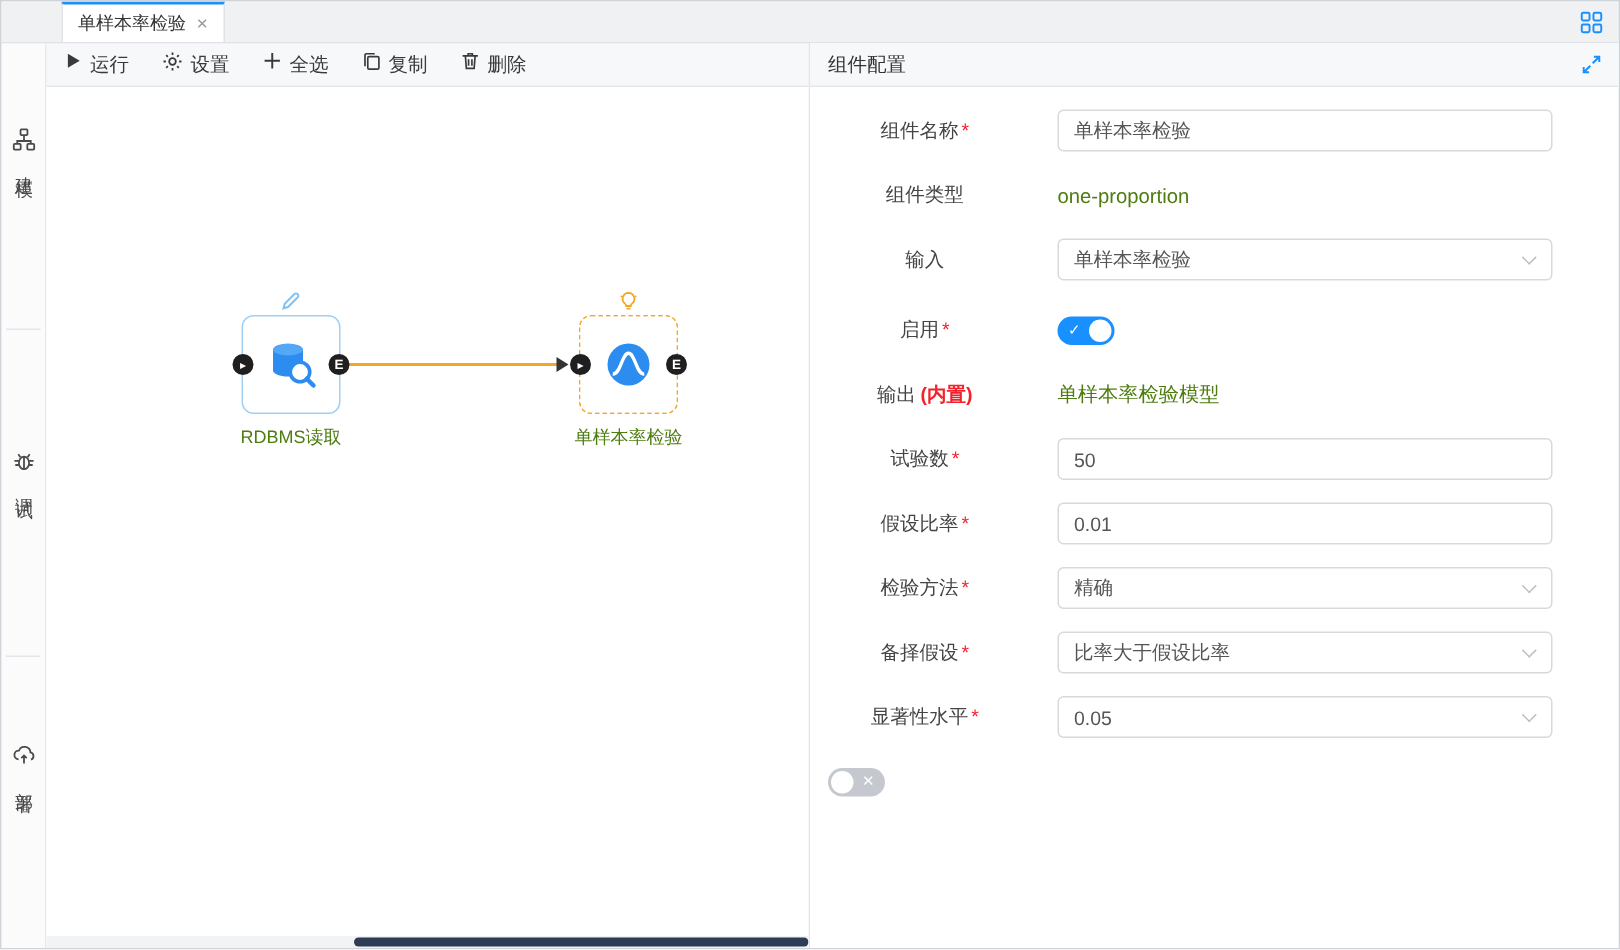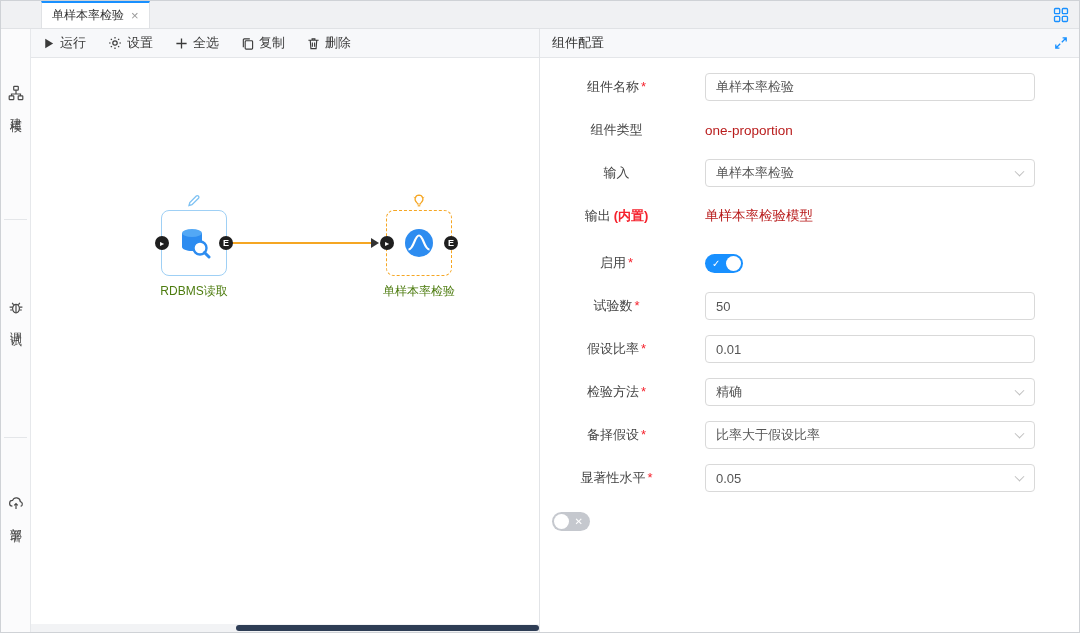--- a/index.html
+++ b/index.html
@@ -19,21 +19,21 @@
   .sidebar { position:relative; width:30px; background:#fbfbfc; border-right:1px solid #e6e8eb; flex:none; }
   .side-item { position:absolute; left:0; width:100%; display:flex; flex-direction:column; align-items:center; gap:7px; cursor:pointer; }
   .side-item.s1 { top:56px; } .side-item.s2 { top:270px; } .side-item.s3 { top:466px; }
   .v-label { writing-mode:vertical-lr; text-orientation:upright; font-size:12px; color:#4a4a4a; letter-spacing:3px; }
   .side-divider { position:absolute; left:3px; right:3px; height:1px; background:#e4e6e9; }
   .side-divider.d1 { top:190px; } .side-divider.d2 { top:408px; }
 
   
   .canvas-wrap { width:509px; flex:none; display:flex; flex-direction:column; border-right:1px solid #e2e4e7; }
   .toolbar { height:29px; background:#f7f8fa; border-bottom:1px solid #e4e6e9; display:flex; align-items:center; padding:0 11px; gap:22px; flex:none; }
-  .tool-item { display:flex; align-items:center; gap:5px; font-size:13px; color:#3a3a3a; cursor:pointer; }
+  .tool-item { display:flex; align-items:flex-start; gap:5px; font-size:13px; color:#3a3a3a; cursor:pointer; }
   .tool-item svg { display:block; }
 
   .canvas { position:relative; flex:1; background:#fff; overflow:hidden; }
 
   .node { position:absolute; width:66px; height:66px; background:#fff; border-radius:8px; cursor:pointer; }
   .node.n1 { left:130px; top:152px; border:1px solid #9fd0f5; }
   .node.n2 { left:355px; top:152px; border:1px dashed #f5a623; }
   .node-icon { position:absolute; inset:0; display:flex; align-items:center; justify-content:center; }
   .float-icon { position:absolute; top:-18px; left:50%; transform:translateX(-50%); }
   .port { position:absolute; top:25px; width:14px; height:14px; background:#1f1f1f; border-radius:50%; color:#fff; display:flex; align-items:center; justify-content:center; cursor:crosshair; }
@@ -55,21 +55,21 @@
   .form { padding:15px 45px 10px 0; }
   .frow { display:flex; align-items:center; margin-bottom:15px; }
   .frow.gap-top { margin-top:19px; }
   .flab { width:153px; flex:none; text-align:center; font-size:13px; color:#444; }
   .req { color:#f5222d; margin-left:2px; }
   .out-tag { color:#f5222d; font-weight:bold; margin-left:3px; }
   .fctl { margin-left:12px; width:330px; min-height:28px; display:flex; align-items:center; }
   input.txt { width:100%; height:28px; border:1px solid #d9d9d9; border-radius:4px; padding:0 10px; font-size:13px; color:#555; font-family:inherit; outline:none; }
   .select { position:relative; width:100%; height:28px; border:1px solid #d9d9d9; border-radius:4px; display:flex; align-items:center; padding:0 26px 0 10px; font-size:13px; color:#555; cursor:pointer; background:#fff; }
   .chev { position:absolute; right:11px; top:50%; width:7px; height:7px; border-right:1.5px solid #bfbfbf; border-bottom:1.5px solid #bfbfbf; transform:translateY(-70%) rotate(45deg); }
-  .static { font-size:13.5px; color:#b91c1c; }
+  .static { font-size:13.5px; color:#4d7c0f; }
 
   .toggle { position:relative; width:38px; height:19px; border-radius:10px; cursor:pointer; }
   .toggle.on { background:#1890ff; }
   .toggle.off { background:#c5c8ce; }
   .knob { position:absolute; top:2px; width:15px; height:15px; background:#fff; border-radius:50%; }
   .toggle.on .knob { right:2px; }
   .toggle.off .knob { left:2px; }
   .tg-glyph { position:absolute; top:0; color:#fff; font-size:10px; line-height:19px; }
   .toggle.on .tg-glyph { left:7px; }
   .toggle.off .tg-glyph { right:7px; }
@@ -236,38 +236,38 @@
         <div class="frow">
           <div class="flab"><span>输入</span></div>
           <div class="fctl">
             <div class="select">
               <span>单样本率检验</span>
               <span class="chev"></span>
             </div>
           </div>
         </div>
 
-        <div class="frow">
-          <div class="flab"><span>输出</span><span class="out-tag">(内置)</span></div>
-          <div class="fctl">
-              <span class="static">单样本率检验模型</span>
-            </div>
-        </div>
-
         <div class="frow gap-top">
           <div class="flab"><span>启用</span><span class="req">*</span></div>
           <div class="fctl">
             <div class="toggle on">
               <span class="tg-glyph">✓</span>
               <span class="knob"></span>
             </div>
           </div>
         </div>
 
         <div class="frow">
+          <div class="flab"><span>输出</span><span class="out-tag">(内置)</span></div>
+          <div class="fctl">
+              <span class="static">单样本率检验模型</span>
+            </div>
+        </div>
+
+        <div class="frow">
           <div class="flab"><span>试验数</span><span class="req">*</span></div>
           <div class="fctl">
               <input class="txt" type="text" value="50" style="">
             </div>
         </div>
 
 
         <div class="frow">
           <div class="flab"><span>假设比率</span><span class="req">*</span></div>
           <div class="fctl">

